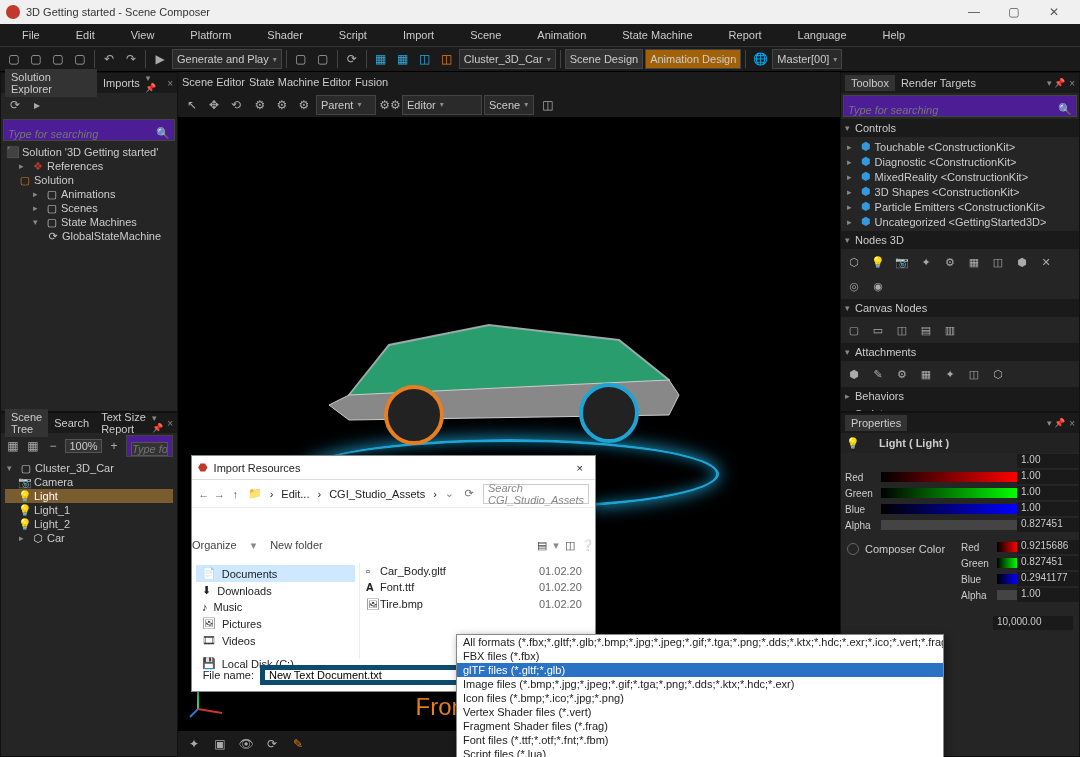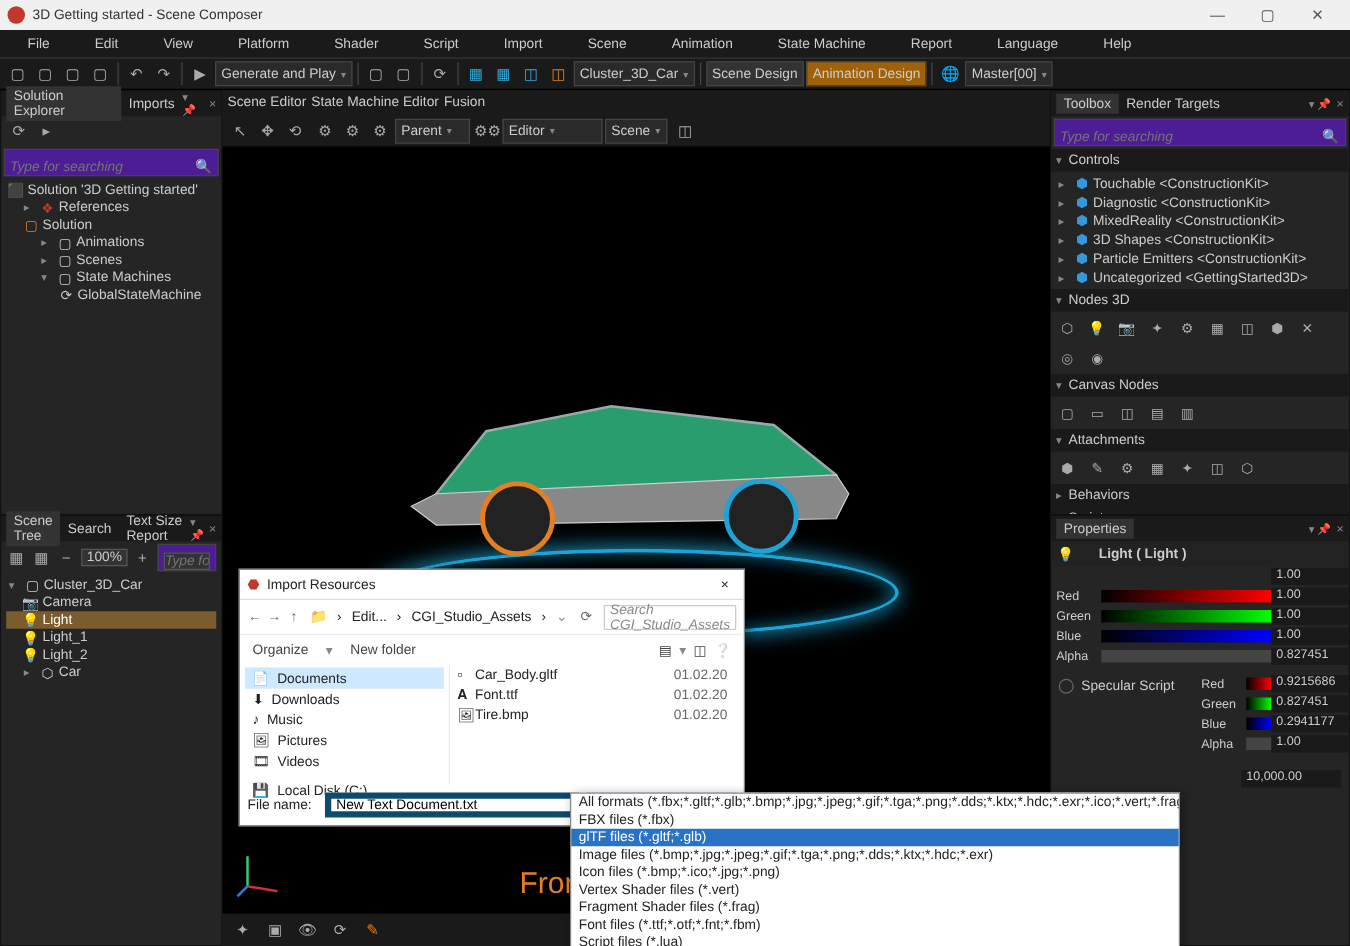--- a/index.html
+++ b/index.html
@@ -64,35 +64,35 @@
 .sl-val { width: 62px; text-align: left; padding-left: 4px; background: #1a1a1a; height: 14px; }
 .scene-tree-panel { flex: 1; }
 .dialog-backdrop { position: absolute; left: 191px; top: 455px; width: 405px; background: #fff; color: #222; border: 1px solid #888; box-shadow: 2px 2px 10px rgba(0,0,0,.5); z-index: 50; font-size: 11px; }
 .dlg-title { height: 24px; display: flex; align-items: center; padding: 0 6px; border-bottom: 1px solid #ddd; }
 .dlg-title .x { margin-left: auto; padding: 0 6px; }
 .dlg-nav { height: 28px; display: flex; align-items: center; padding: 0 6px; gap: 4px; border-bottom: 1px solid #eee; }
 .dlg-nav .arrow-btn { width: 20px; text-align: center; color: #666; }
 .dlg-nav .crumb { display: flex; align-items: center; gap: 2px; flex: 1; }
 .dlg-nav .crumb span { padding: 0 3px; }
 .dlg-nav .search { width: 140px; height: 20px; border: 1px solid #ccc; padding: 0 4px; color: #888; font-style: italic; display: flex; align-items: center; }
-.dlg-toolbar { height: 24px; display: flex; align-items: center; padding: 0 10px; gap: 14px; color: #444; }
+.dlg-toolbar { height: 24px; display: flex; align-items: flex-start; padding: 0 0; gap: 14px; color: #444; margin-top: 31px; }
 .dlg-toolbar .right { margin-left: auto; display: flex; gap: 6px; }
 .dlg-body { display: flex; height: 96px; }
 .dlg-nav-pane { width: 168px; border-right: 1px solid #eee; padding: 2px 4px; }
 .dlg-list-pane { flex: 1; overflow: hidden; }
 .nv-item { display: flex; align-items: center; gap: 6px; padding: 2px 6px; }
 .nv-item.sel { background: #cde8ff; }
 .list-head { display: flex; border-bottom: 1px solid #eee; font-size: 11px; color: #555; }
 .list-head .col { padding: 3px 6px; }
 .list-row { display: flex; padding: 2px 6px; }
 .list-row .c1 { width: 14px; }
 .list-row .c2 { flex: 1; }
 .list-row .c3 { width: 50px; color: #666; }
 .dlg-footer { display: flex; align-items: center; padding: 6px; gap: 6px; }
-.dlg-footer .lbl { width: 56px; }
+.dlg-footer .lbl { width: 56px; text-align: right; }
 .dlg-footer input { flex: 1; height: 20px; border: 5px solid #0c4a6e; padding: 0 4px; font-size: 11px; }
 .ftype-dd { width: 120px; height: 20px; border: 1px solid #2a72c4; background: #dbeeff; display: flex; align-items: center; padding: 0 4px; font-size: 10px; overflow: hidden; white-space: nowrap; }
 .fmt-menu { position: absolute; left: 456px; top: 634px; width: 488px; background: #fff; border: 1px solid #888; font-size: 11px; color: #222; z-index: 60; box-shadow: 2px 2px 8px rgba(0,0,0,.4); }
 .fmt-menu .mi { padding: 1px 6px; white-space: nowrap; overflow: hidden; }
 .fmt-menu .mi.sel { background: #2a72c4; color: #fff; }
 .zoom-row { display: flex; align-items: center; gap: 4px; padding: 2px 4px; font-size: 11px; }
 .zoom-row input { width: 37px; background: #333; border: 1px solid #555; color: #ccc; font-size: 11px; text-align: center; }
 svg { display: block; }
 </style>
 </head>
@@ -470,21 +470,21 @@
                   <span class="sl-val">0.827451</span>
                 </div>
             </div>
           </div>
         </div>
       </div>
       <div style="display:flex;margin-top:6px">
         <div style="width:116px">
           <div class="prop-row">
               <span class="chk"></span>
-              <span>Specular Script</span>
+              <span>Composer Color</span>
             </div>
         </div>
         <div style="flex:1">
           <div class="color-sliders">
             <div class="swatch" style="background:#ebd34b"></div>
             <div class="sliders">
               <div class="sl-row">
                   <span class="sl-label">Red</span>
                   <div class="sl-bar" style="background:linear-gradient(90deg,#000,#f00)"></div>
                   <span class="sl-val">0.9215686</span>

